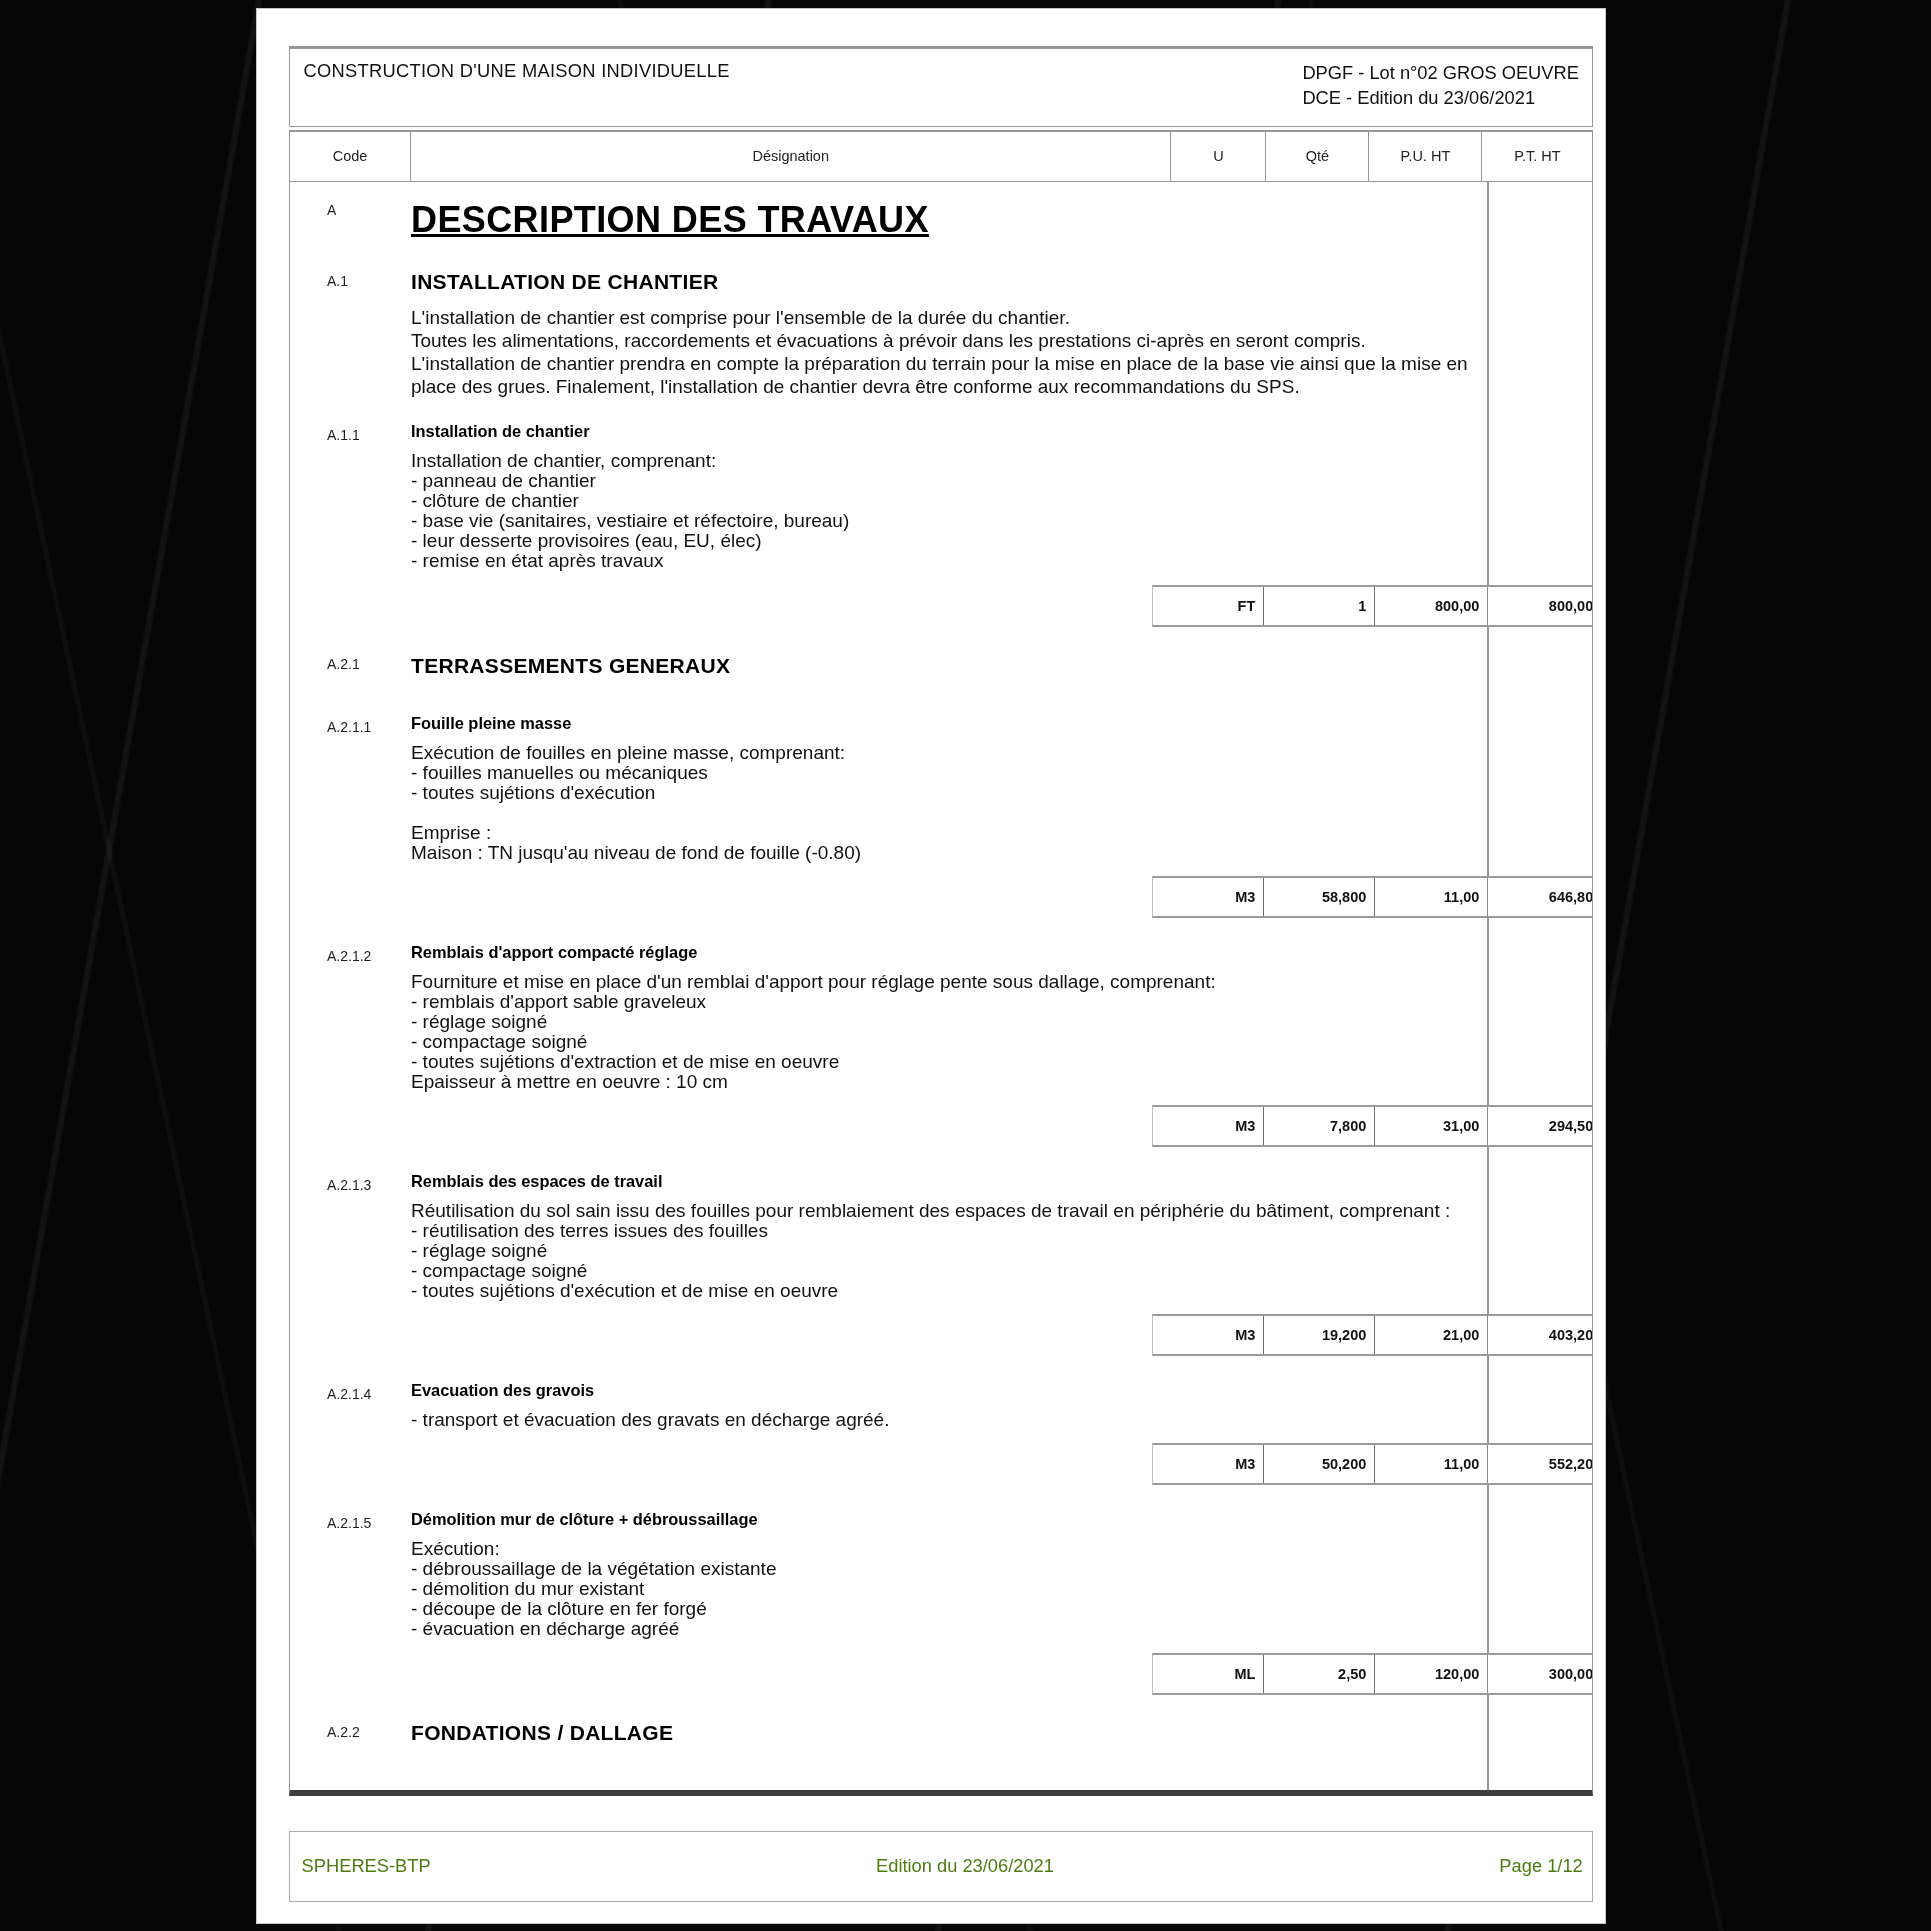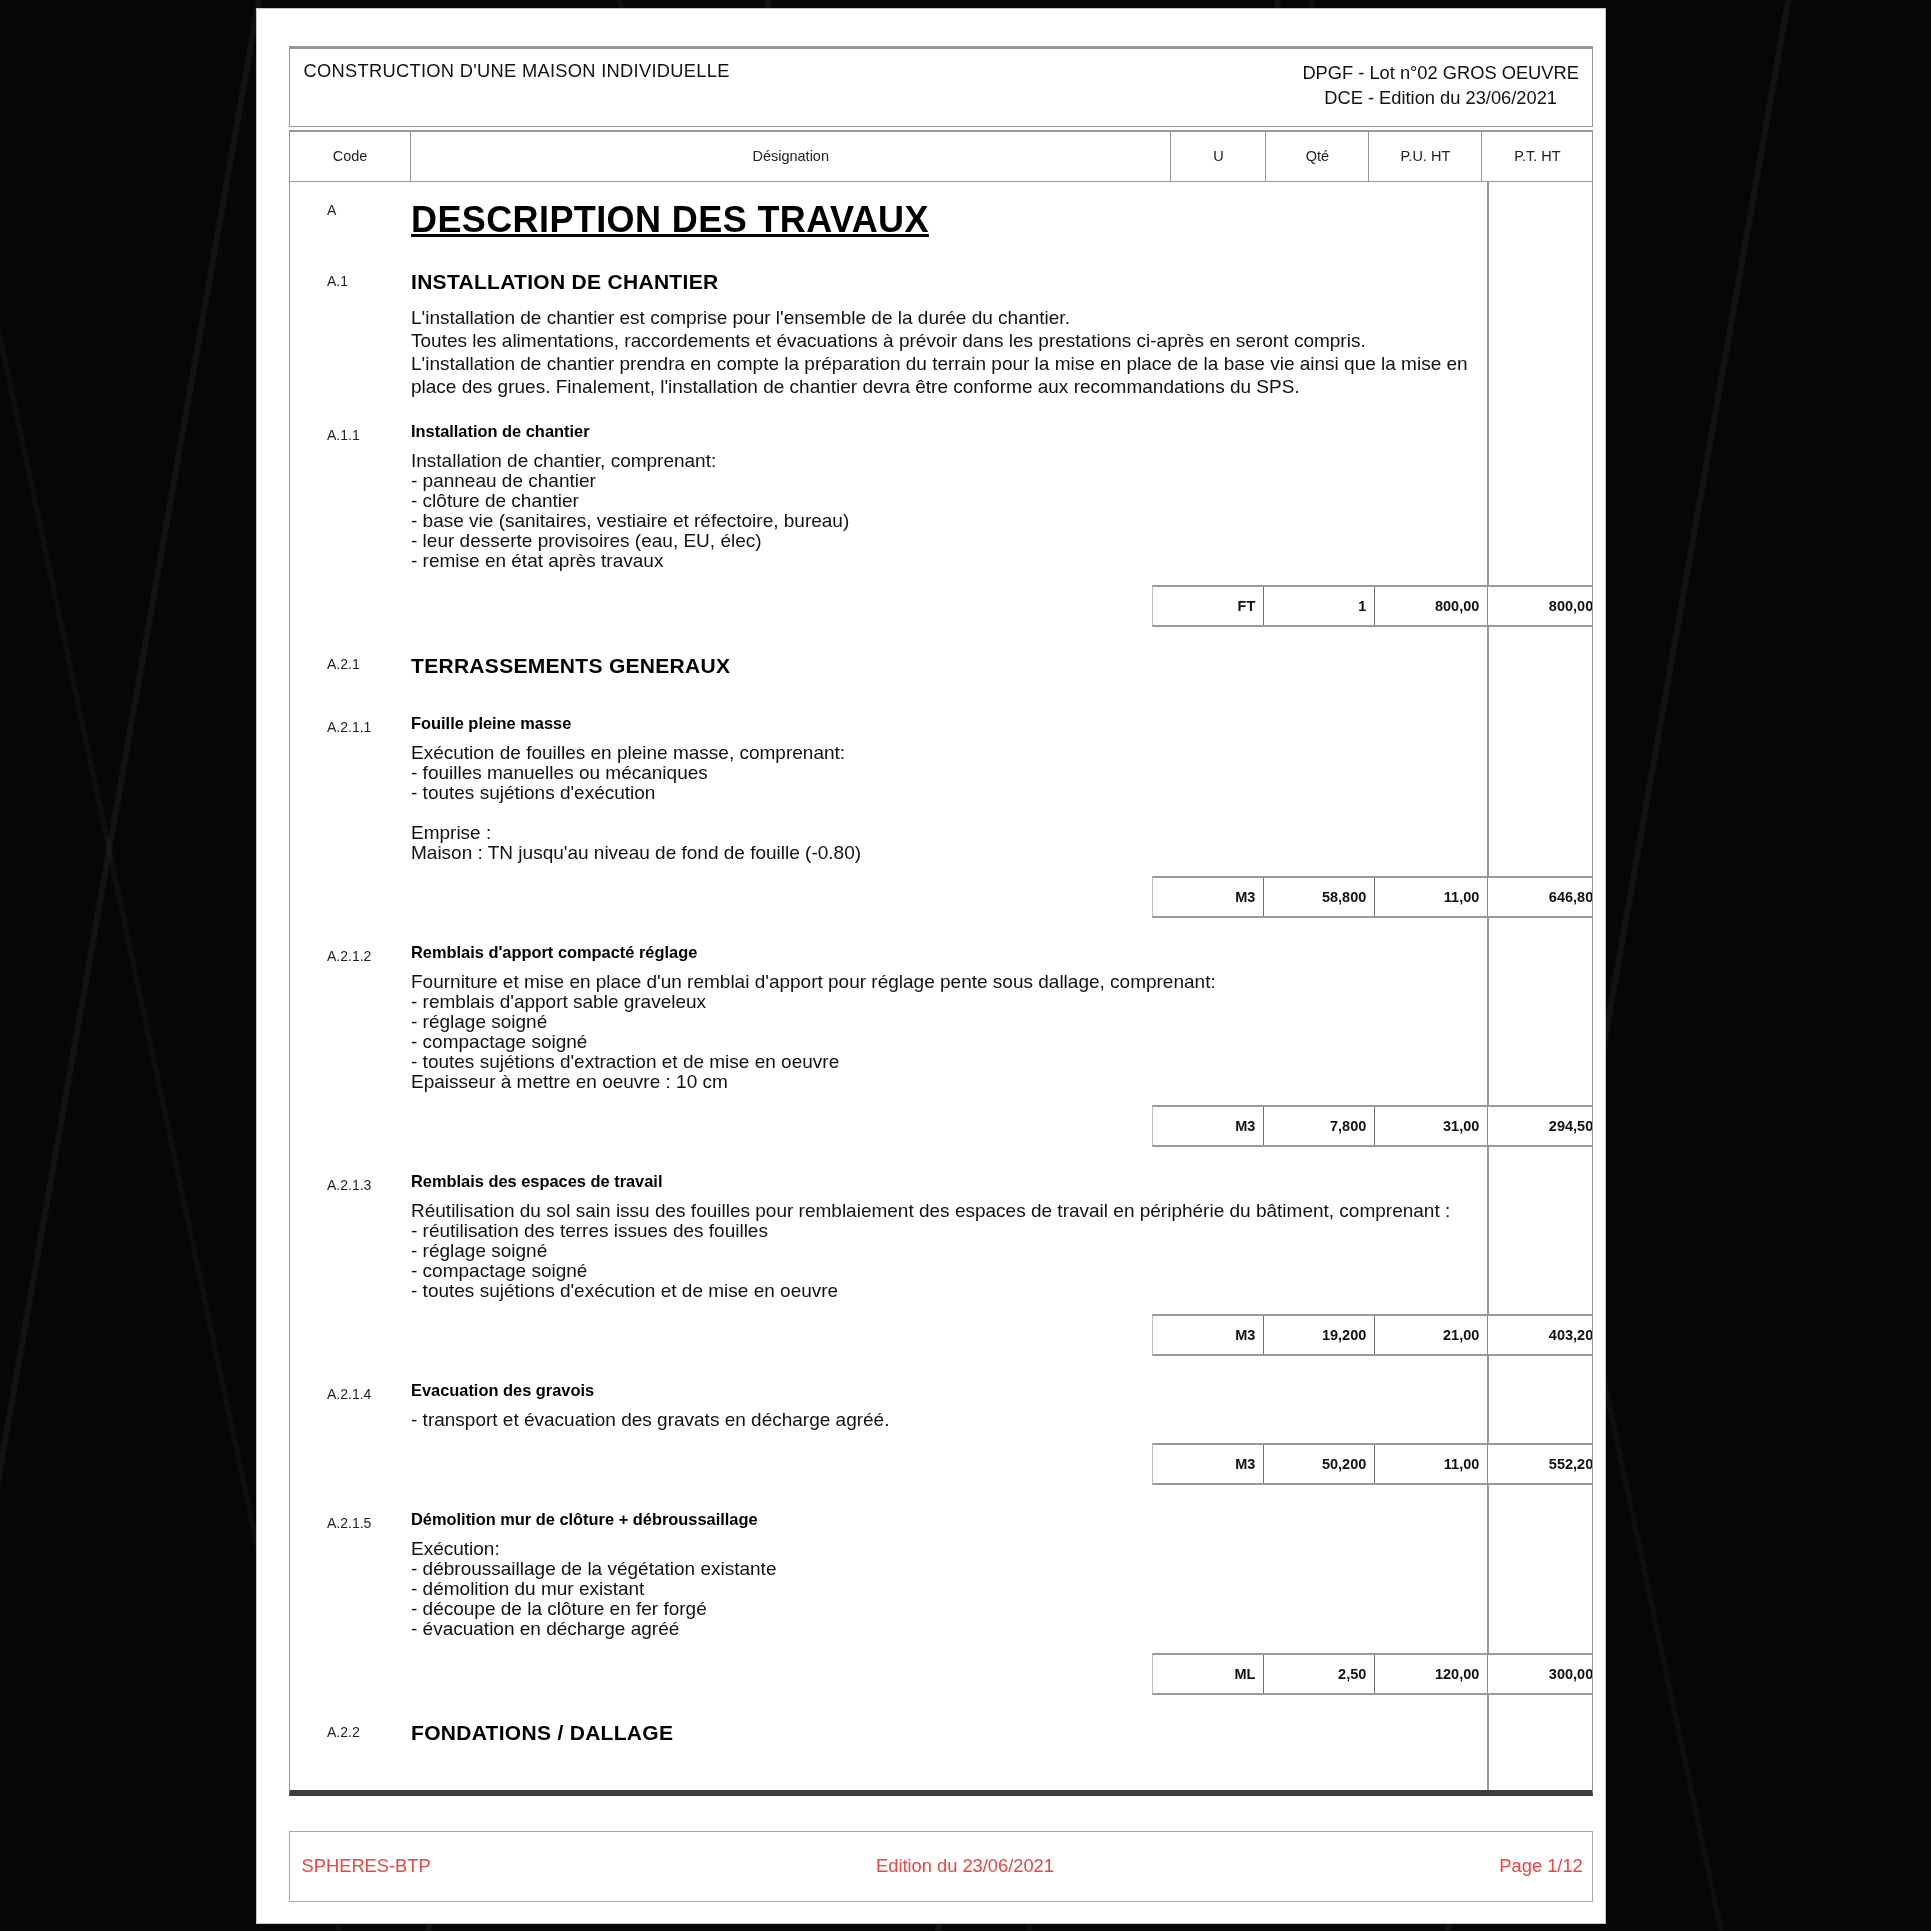--- a/index.html
+++ b/index.html
@@ -17,21 +17,21 @@
     color:#111;
   }
   .content{position:absolute;left:32px;right:11.6px;top:37px;bottom:106px;}
   
   .doc-header{
     border:1.9px solid #979797;border-top-width:3.9px;height:81px;box-sizing:border-box;
     display:flex;justify-content:space-between;padding:11.6px 13.5px 0 13.5px;
     font-size:18.3px;
   }
   .doc-title{font-weight:400;letter-spacing:0.3px;}
-  .doc-ref{text-align:center;line-height:25px;}
+  .doc-ref{text-align:left;line-height:25px;}
   
   .col-header{
     display:flex;border:1.9px solid #979797;border-top-width:2.9px;margin-top:2.9px;
     height:52px;box-sizing:border-box;align-items:flex-end;font-size:14.5px;color:#222;
   }
   .ch{box-sizing:border-box;text-align:center;height:100%;display:flex;align-items:center;justify-content:center;border-right:1px solid #979797;}
   .ch-code{width:121px;}
   .ch-designation{flex:1;}
   .ch-u{width:95px;}
   .ch-qty{width:103px;}
@@ -71,21 +71,21 @@
     padding-right:7.7px;font-size:14.5px;font-weight:700;color:#111;
   }
   .pb-u{width:111px;border-right:1.9px solid #6e6e6e;}
   .pb-qty{width:111px;border-right:1.9px solid #6e6e6e;}
   .pb-pu{width:113px;border-right:1.9px solid #8a8a8a;}
   .pb-pt{flex:1;padding-right:5.8px;}
   
   .doc-footer{
     position:absolute;left:32px;right:11.6px;bottom:21px;height:71px;
     border:1px solid #a9a9a9;box-sizing:border-box;
-    display:flex;align-items:center;font-size:18.3px;color:#ef4444;
+    display:flex;align-items:center;font-size:18.3px;color:#4d7c0f;
   }
   .foot-left{padding-left:11.6px;}
   .foot-center{flex:1;text-align:center;}
   .foot-right{padding-right:9.7px;}
 </style>
 </head>
 <body>
 
 <div class="sheet">
   <div class="content">

